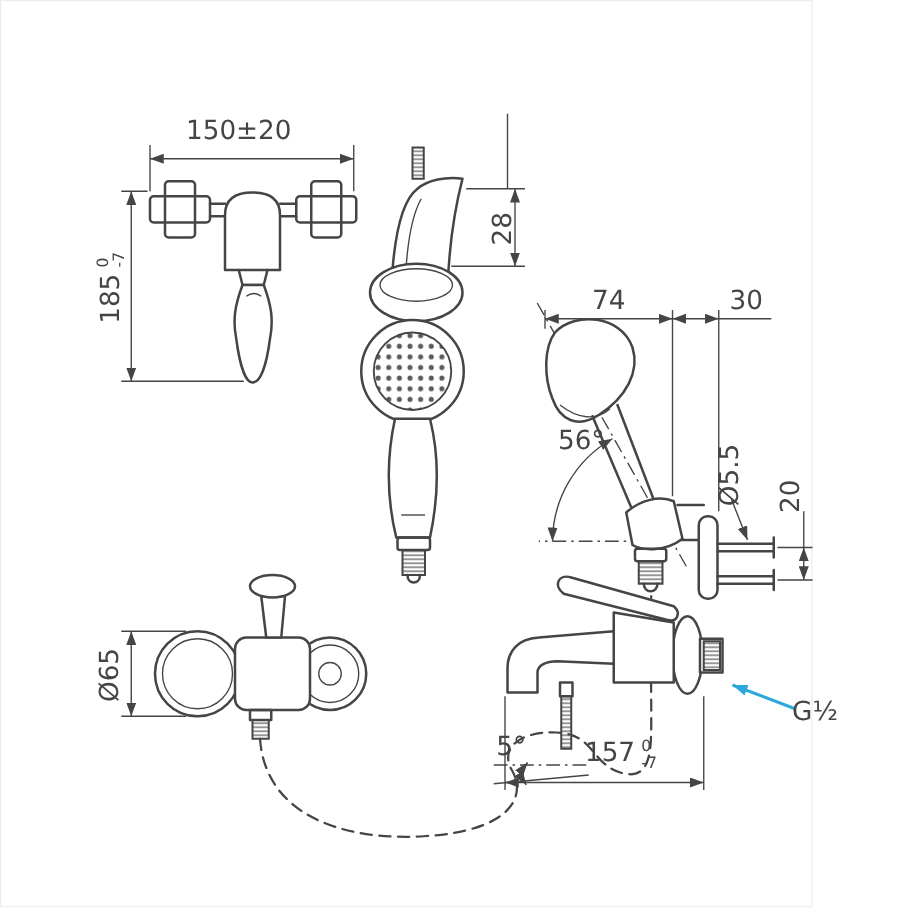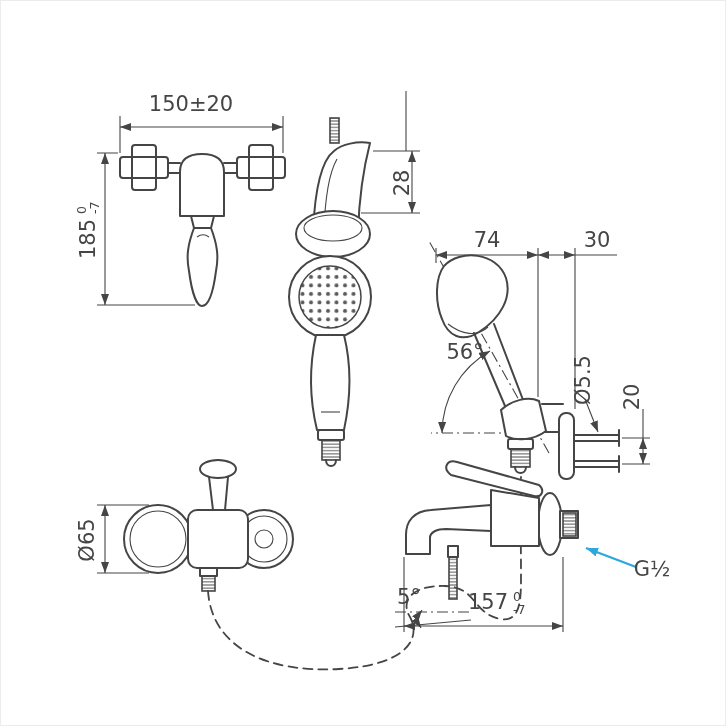--- a/index.html
+++ b/index.html
@@ -1,17 +1,17 @@
 <!DOCTYPE html>
 <html style="--line: #454545; --accent: #2ea7dc; --background: #ffffff;"><head>
 <meta charset="utf-8">
 <style>
   :root{ --line:#454545; --accent:#2ea7dc; --background:#ffffff; }
   html,body{margin:0;padding:0;background:#fff;}
-  .frame{position:relative;width:726px;height:726px;background:var(--background);
+  .frame{position:relative;width:650px;height:726px;background:var(--background);
          border:1px solid #ececec;box-sizing:border-box;}
   svg{display:block;}
   text{fill:var(--line);font-family:"DejaVu Sans","Liberation Sans",sans-serif;font-size:21px;}
   .small{font-size:12.5px;}
   .o{fill:none;stroke:var(--line);stroke-width:2;stroke-linecap:round;stroke-linejoin:round;}
   .of{fill:#ffffff;stroke:var(--line);stroke-width:2;stroke-linejoin:round;}
   .t{fill:none;stroke:var(--line);stroke-width:1.1;}
   .dim{fill:none;stroke:var(--line);stroke-width:1.1;}
   .dd{stroke-dasharray:11 4 2 4;}
   .hose{fill:none;stroke:var(--line);stroke-width:1.8;stroke-dasharray:9 6;stroke-linecap:round;}

